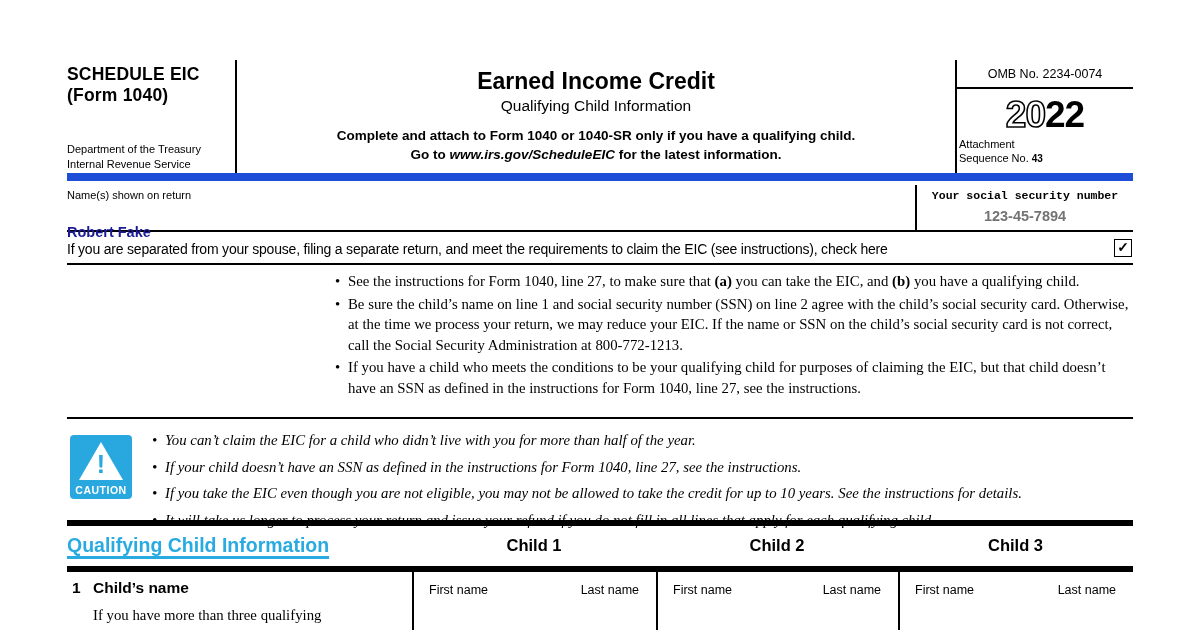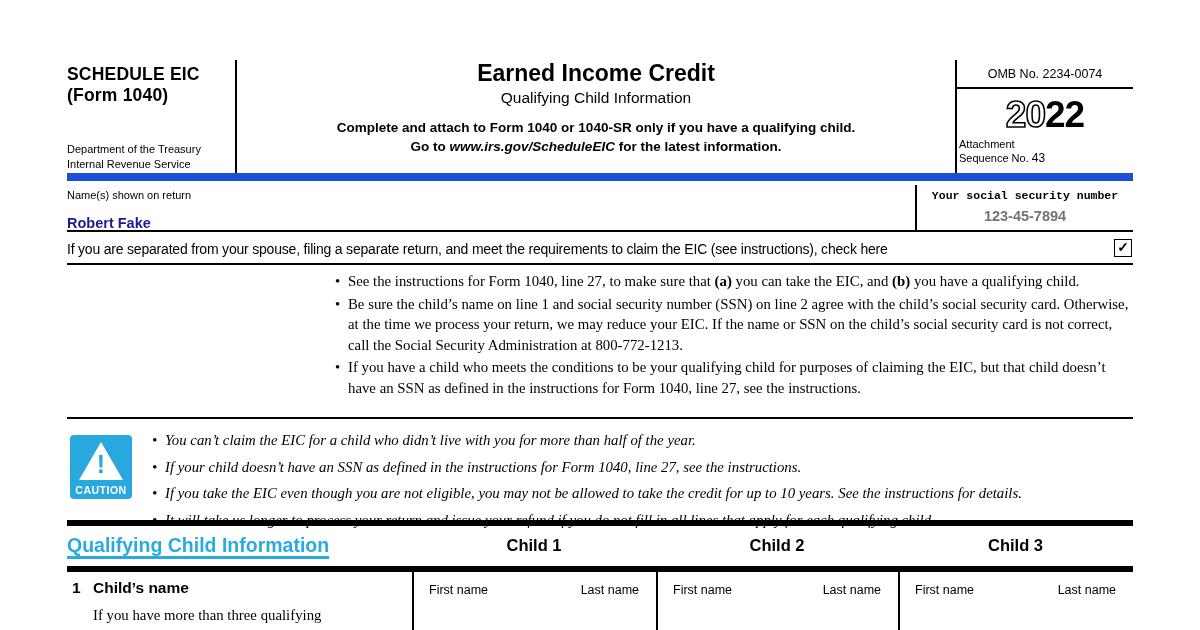--- a/index.html
+++ b/index.html
@@ -9,36 +9,36 @@
     font-family:"Liberation Sans", sans-serif; color:#000; overflow:hidden;
   }
 
   
   #header { position:absolute; left:67px; top:60px; width:1066px; height:121px; border-bottom:8px solid #1d4ed8; }
   .hdr-left { position:absolute; left:0; top:0; width:168px; height:100%; }
   .sched-title { font-size:17.5px; font-weight:bold; line-height:1.2; padding-top:4px; letter-spacing:.2px; }
   .agency { position:absolute; bottom:2px; left:0; font-size:11px; line-height:1.3; }
   .vline { position:absolute; top:0; bottom:0; width:2px; background:#000; }
   .hdr-center { position:absolute; left:170px; top:0; width:718px; height:100%; text-align:center; }
-  .main-title { font-size:23px; font-weight:bold; margin-top:0; }
+  .main-title { font-size:23px; font-weight:bold; margin-top:8px; }
   .sub-title { font-size:15.5px; margin-top:2px; }
   .instr { font-size:13.5px; font-weight:bold; margin-top:13px; }
   .goto { font-size:13.5px; font-weight:bold; margin-top:4px; }
   .goto .url { font-style:italic; }
   .hdr-right { position:absolute; left:890px; right:0; top:0; height:100%; }
   .omb { text-align:center; font-size:12.5px; padding:7px 0 6px; border-bottom:2px solid #000; }
   .year { text-align:center; font-size:37px; font-weight:bold; line-height:1; margin-top:7px; letter-spacing:-1px; }
   .yr-outline { color:#fff; -webkit-text-stroke:1.6px #000; }
   .attach { font-size:11px; line-height:1.3; margin-top:4px; padding-left:2px; }
-  .seq-num { font-size:12px; font-weight:normal; }
+  .seq-num { font-size:10px; font-weight:bold; }
 
   
   #name-row { position:absolute; left:67px; top:185px; width:1066px; height:47px; border-bottom:2px solid #000; }
   .small-label { font-size:11px; padding-top:4px; }
-  .name-value { font-size:14.5px; font-weight:bold; color:#1B1B96; margin-top:14px; }
+  .name-value { font-size:14.5px; font-weight:bold; color:#1B1B96; margin-top:23px; }
   #name-row .vline { left:848px; width:1.5px; }
   .ssn-box { position:absolute; left:850px; right:0; top:0; height:100%; text-align:center; }
   .ssn-label { font-size:11.5px; font-weight:bold; padding-top:4px;font-family:Liberation Mono, monospace; }
   .ssn-value { font-size:14.5px; font-weight:bold; color:#737373; margin-top:6px; }
 
   
   #check-row { position:absolute; left:67px; top:234px; width:1066px; height:31px; border-bottom:2px solid #000; }
   .check-text { font-size:14px; line-height:30px; letter-spacing:-.2px; }
   .checkbox { position:absolute; right:1px; top:5px; width:18px; height:18px; border:1.8px solid #000; text-align:center; }
   .checkbox .mark { font-size:14px; line-height:15px; font-weight:bold; display:block; }

